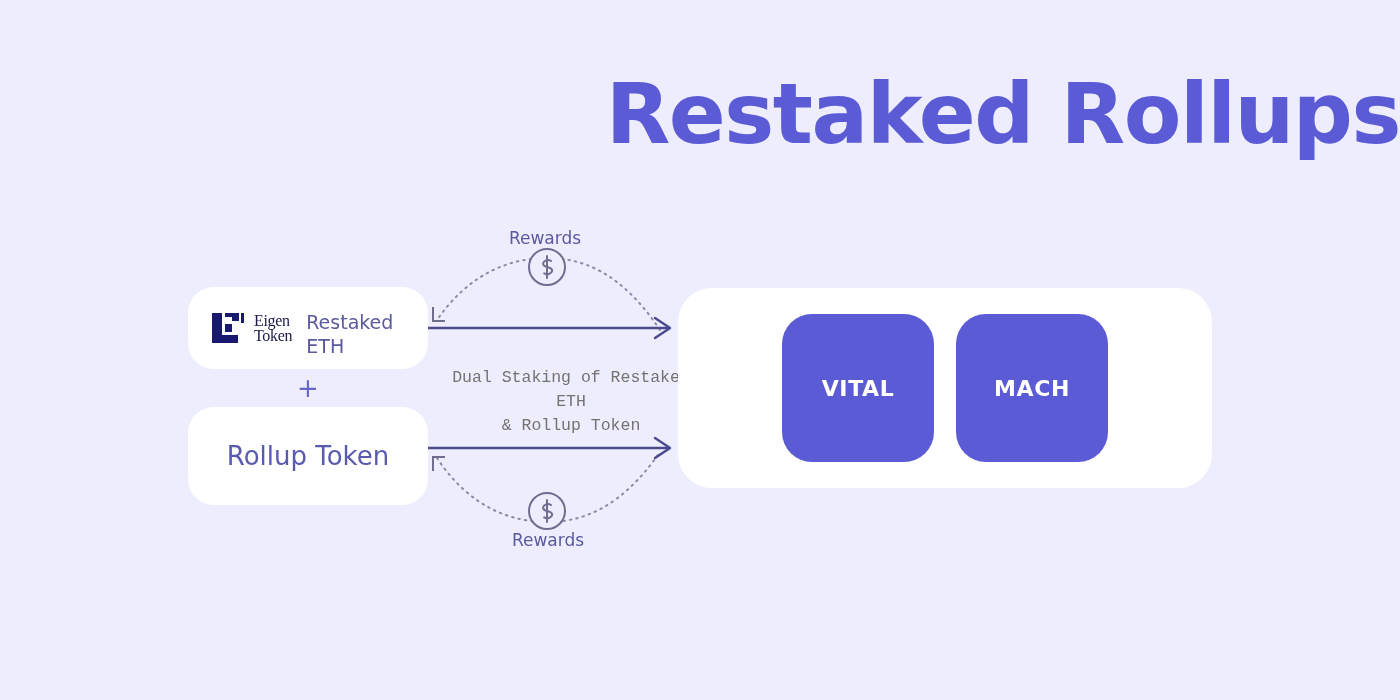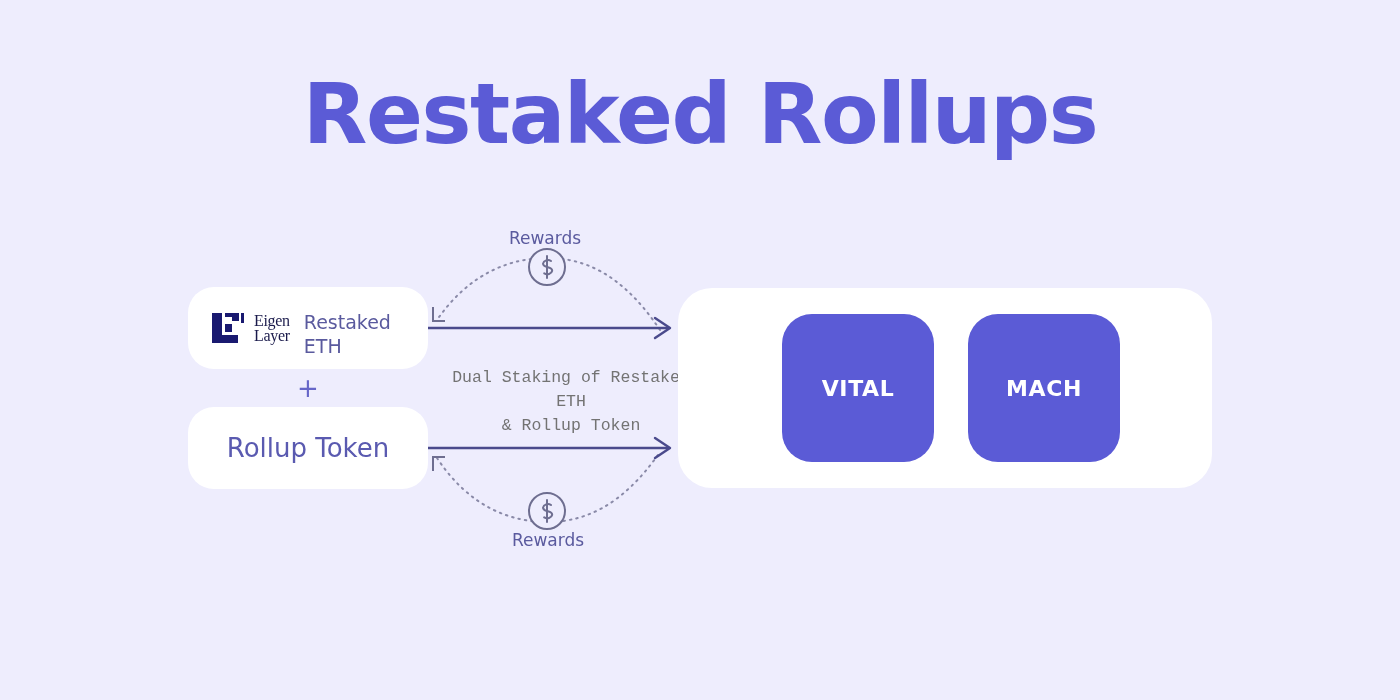--- a/index.html
+++ b/index.html
@@ -20,21 +20,21 @@
     width: 1400px;
     height: 700px;
   }
 
   
   #page-title {
     position: absolute;
     left: 0;
     top: 62px;
     width: 1400px;
-    text-align: center;
+    text-align: right;
     font-size: 84px;
     line-height: 104px;
     font-weight: 700;
     letter-spacing: -1.5px;
     color: #5b5bd6;
     font-family: "DejaVu Sans", sans-serif;
   }
 
   
   .left-card {
@@ -49,21 +49,21 @@
     left: 188px;
     top: 287px;
     width: 240px;
     height: 82px;
     padding-left: 24px;
   }
   #card-rollup-token {
     left: 188px;
     top: 407px;
     width: 240px;
-    height: 82px;
+    height: 98px;
     justify-content: center;
   }
 
   
   .eigen-mark {
     width: 32px;
     height: 30px;
     flex: 0 0 auto;
     margin-right: 10px;
   }
@@ -174,21 +174,20 @@
     background: #5b5bd6;
     border-radius: 30px;
     display: flex;
     align-items: center;
     justify-content: center;
     color: #ffffff;
     font-size: 22px;
     font-weight: 700;
     letter-spacing: 0.6px;
     font-family: "DejaVu Sans", sans-serif;
-    margin-left: 12px;
   }
 </style>
 </head>
 <body>
 
 <div id="stage">
 
   <div id="page-title">Restaked Rollups</div>
 
   <div id="card-restaked-eth" class="left-card">
@@ -198,21 +197,21 @@
       <path d="M0 0 H10 V22 H26 V30 H0 Z" fill="#191970"></path>
 
       <path d="M13 11 H20 V19 H13 Z" fill="#191970"></path>
 
       <path d="M13 0 H27 V8 H20 V4 H13 Z" fill="#191970"></path>
       <path d="M29 0 H32 V10 H29 Z" fill="#191970"></path>
     </svg>
 
     <div class="eigen-wordmark">
       <span>Eigen</span>
-      <span>Layer</span>
+      <span>Token</span>
     </div>
 
     <div id="restaked-eth-label">Restaked ETH</div>
   </div>
 
   <div id="plus-sign">+</div>
 
   <div id="card-rollup-token" class="left-card">
     <div id="rollup-token-label">Rollup Token</div>
   </div>

